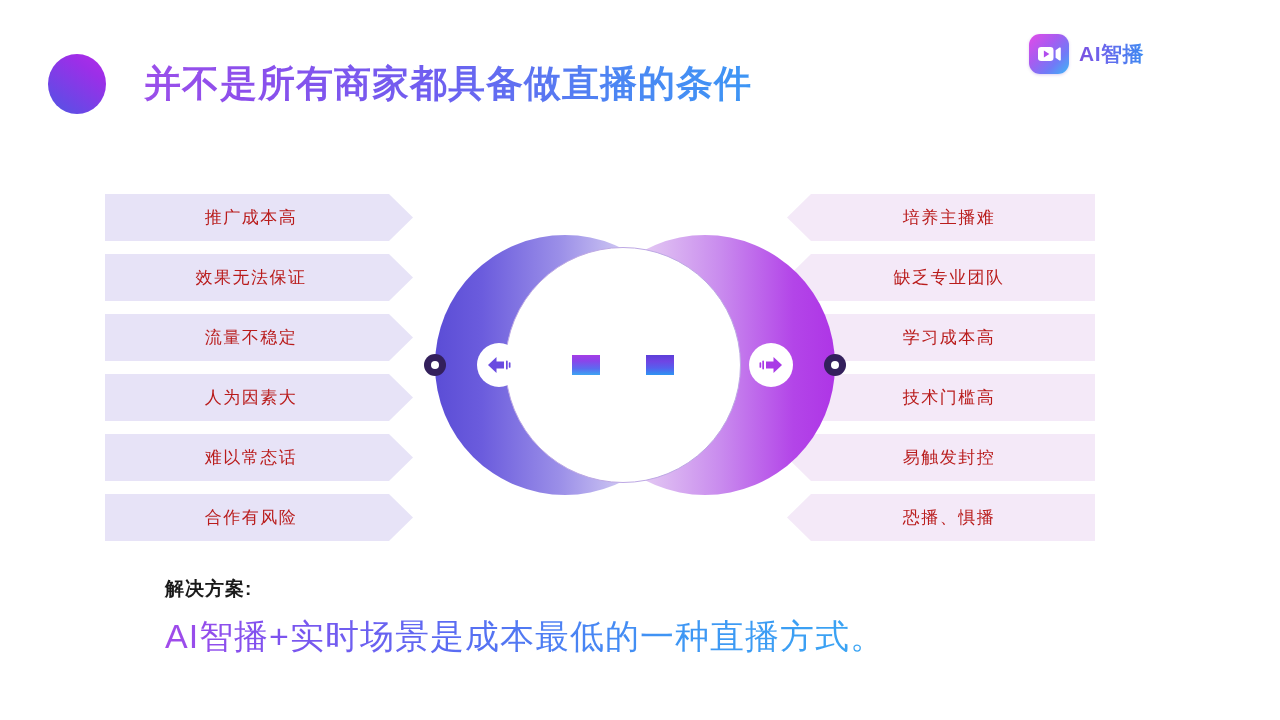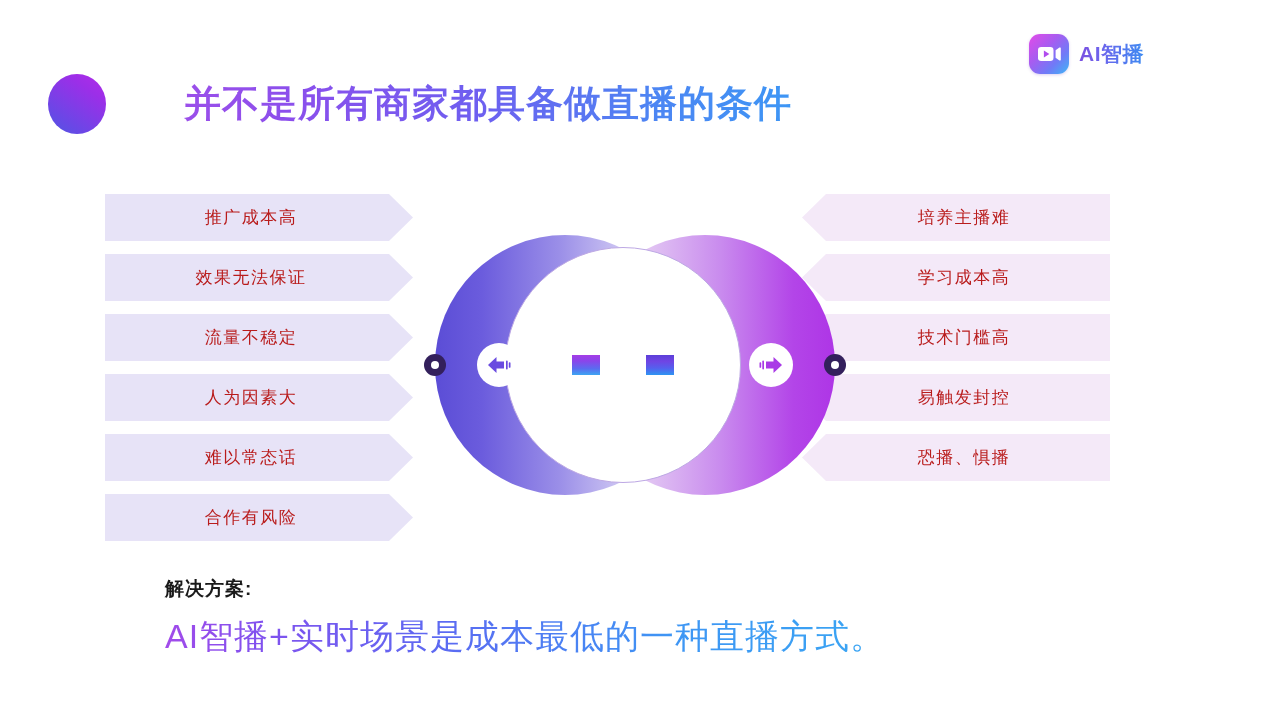--- a/index.html
+++ b/index.html
@@ -23,37 +23,37 @@
     box-shadow: 0 1px 3px rgba(120,70,200,.25);
   }
   .logo-text {
     font-size: 21px; font-weight: 700; letter-spacing: .5px;
     background: linear-gradient(90deg, #7B4FE0 0%, #6E63EC 32%, #3D8BF2 100%);
     -webkit-background-clip: text; background-clip: text; color: transparent;
     white-space: nowrap;
   }
 
   
-  .title-row { position: absolute; top: 74px; left: 48px; display: flex; align-items: center; gap: 40px; }
+  .title-row { position: absolute; top: 54px; left: 48px; display: flex; align-items: center; }
   .title-bullet {
     width: 58px; height: 60px; border-radius: 50%;
     background: linear-gradient(215deg, #B32BE8 0%, #9B2FE8 28%, #6A47E6 75%, #4F57E2 100%);
     flex: none;
   }
   .title-text {
     margin-left: 38px;
     font-size: 37px; font-weight: 700; letter-spacing: 1px;
     background: linear-gradient(90deg, #9B4FEA 0%, #8B4FEC 18%, #6E5FF0 48%, #4C86F3 78%, #3D96F5 100%);
     -webkit-background-clip: text; background-clip: text; color: transparent;
     white-space: nowrap;
   }
 
   
   .col-left  { position: absolute; left: 105px;  top: 194px; width: 308px; }
-  .col-right { position: absolute; right: 96px; top: 194px; width: 308px; }
+  .col-right { position: absolute; right: 111px; top: 194px; width: 308px; }
 
   .bar {
     position: relative; height: 47px; margin-bottom: 13px;
     display: flex; align-items: center; justify-content: center;
     font-size: 17px; color: #b91c1c; letter-spacing: 1.5px;
   }
   .bar:last-child { margin-bottom: 0; font-family: Liberation Serif, serif; }
   .bar-l {
     background: #E7E3F7;
     clip-path: polygon(0 0, calc(100% - 24px) 0, 100% 50%, calc(100% - 24px) 100%, 0 100%);
@@ -138,20 +138,21 @@
     <div class="bar bar-l">推广成本高</div>
     <div class="bar bar-l">效果无法保证</div>
     <div class="bar bar-l">流量不稳定</div>
     <div class="bar bar-l">人为因素大</div>
     <div class="bar bar-l">难以常态话</div>
     <div class="bar bar-l">合作有风险</div>
   </div>
 
   <div class="col-right">
     <div class="bar bar-r">培养主播难</div>
+    <div class="bar bar-r">缺乏专业团队</div>
     <div class="bar bar-r">学习成本高</div>
     <div class="bar bar-r">技术门槛高</div>
     <div class="bar bar-r">易触发封控</div>
     <div class="bar bar-r">恐播、惧播</div>
   </div>
 
   <div class="venn">
     <div class="circ circ-l"></div>
     <div class="circ circ-r"></div>
 

